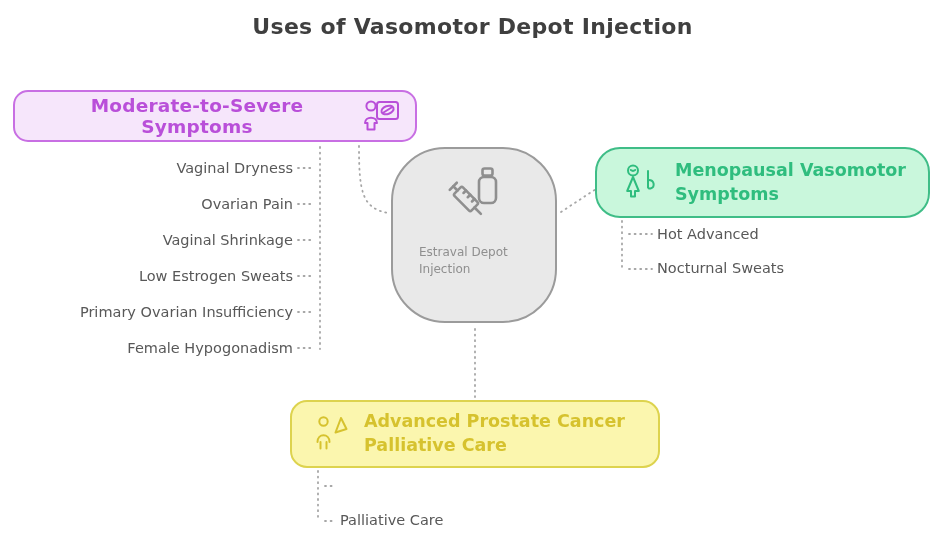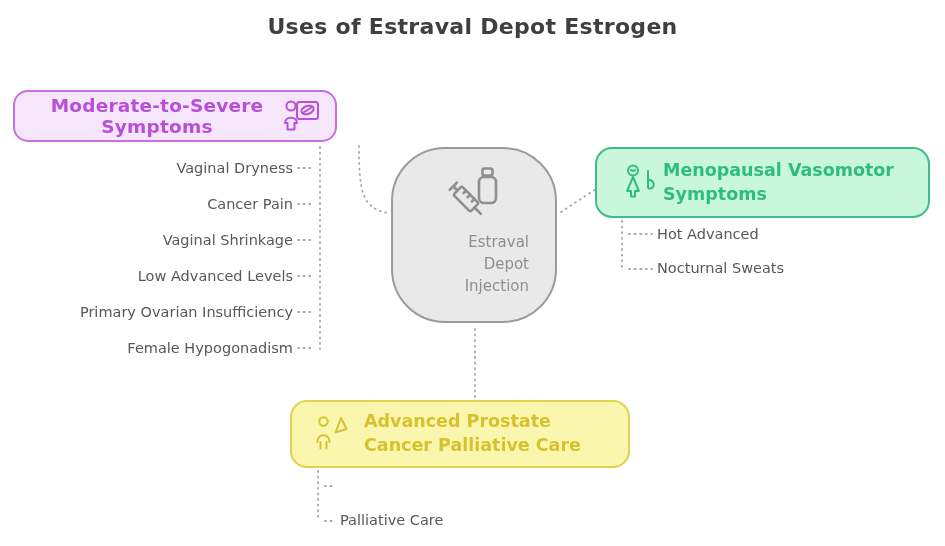--- a/index.html
+++ b/index.html
@@ -13,55 +13,55 @@
   body{background:var(--background);font-family:"DejaVu Sans",sans-serif}
   .canvas{position:relative;width:945px;height:546px;background:var(--background);overflow:hidden}
   .title{position:absolute;top:14px;left:0;width:100%;text-align:center;
          font-size:22px;font-weight:bold;color:var(--title-text);letter-spacing:.3px}
   .connectors{position:absolute;left:0;top:0}
   .dot{fill:none;stroke:var(--connector);stroke-width:1.8;stroke-dasharray:1 4.6;stroke-linecap:round}
 
   .box{position:absolute;display:flex;align-items:center;border-style:solid;border-width:2.5px}
   .box .icon{flex:none;display:flex;align-items:center;justify-content:center}
 
-  .purple-box{left:13px;top:90px;width:324px;height:52px;border-radius:15px;
+  .purple-box{left:13px;top:90px;width:404px;height:52px;border-radius:15px;
               background:var(--purple-fill);border-color:var(--purple-border);
               color:var(--purple-text);padding:0 14px 0 18px}
   .purple-box .box-label{flex:1;text-align:center;font-size:18.5px;font-weight:600;letter-spacing:.2px}
 
-  .green-box{left:595px;top:147px;width:335px;height:71px;border-radius:17px;
+  .green-box{left:595px;top:147px;width:335px;height:71px;border-radius:25px;
              background:var(--green-fill);border-color:var(--green-border);
-             color:var(--green-text);padding:0 12px 0 24px;gap:0}
+             color:var(--green-text);padding:0 12px 0 24px;gap:12px}
   .green-box .box-label{font-size:17.5px;font-weight:600;line-height:1.35}
 
-  .yellow-box{left:290px;top:400px;width:340px;height:68px;border-radius:17px;
+  .yellow-box{left:290px;top:400px;width:370px;height:68px;border-radius:17px;
               background:var(--yellow-fill);border-color:var(--yellow-border);
               color:var(--yellow-text);padding:0 12px 0 20px;gap:12px}
   .yellow-box .box-label{font-size:17.5px;font-weight:600;line-height:1.35}
 
   .node{position:absolute;left:391px;top:147px;width:166px;height:176px;border-radius:54px;
         background:var(--node-fill);border:2px solid var(--node-border);color:var(--node-text);
         display:flex;flex-direction:column;align-items:center}
   .node .icon{margin-top:14px}
-  .node-label{margin-top:7px;width:110px;text-align:right;font-size:15px;line-height:1.45;color:var(--node-text)}
+  .node-label{margin-top:19px;width:110px;text-align:left;font-size:12px;line-height:1.45;color:var(--node-text)}
 
   .leaf{position:absolute;font-size:14.5px;color:var(--item-text);white-space:nowrap;line-height:20px}
   .left-leaf{right:652px;text-align:left}
   .l1{top:158px}.l2{top:194px}.l3{top:230px}.l4{top:266px}.l5{top:302px}.l6{top:338px}
   .g1{left:657px;top:224px}.g2{left:657px;top:258px}
   .y1{left:340px;top:476px}.y2{left:340px;top:510px}
 
   .ico{stroke:currentColor;fill:none;stroke-linecap:round;stroke-linejoin:round}
 </style>
 </head>
 <body>
 
 <div class="canvas">
 
-  <h1 class="title">Uses of Estraval Depot Estrogen</h1>
+  <h1 class="title">Uses of Vasomotor Depot Injection</h1>
 
   <svg class="connectors" width="945" height="546" viewBox="0 0 945 546" aria-hidden="true">
     <path class="dot" d="M359 146 C359 192 362 208 388 213"></path>
     <path class="dot" d="M561 212 L596 189"></path>
     <path class="dot" d="M475 329 L475 397"></path>
     <path class="dot" d="M320 147 L320 349"></path>
     <path class="dot" d="M298 168 H314"></path>
     <path class="dot" d="M298 204 H314"></path>
     <path class="dot" d="M298 240 H314"></path>
     <path class="dot" d="M298 276 H314"></path>
@@ -82,23 +82,23 @@
         <rect x="16" y="6" width="21" height="17" rx="2.5"></rect>
         <ellipse cx="26.5" cy="14" rx="6.3" ry="4" transform="rotate(-20 26.5 14)"></ellipse>
         <line x1="22.5" y1="16.5" x2="30.5" y2="11.5"></line>
         <circle cx="10" cy="10" r="4.6"></circle>
         <path d="M4 27 C4 20 16 20 16 27 L13.5 27 L13.5 33.5 L6.5 33.5 L6.5 27 Z"></path>
       </svg>
     </span>
   </div>
 
   <div class="leaf left-leaf l1">Vaginal Dryness</div>
-  <div class="leaf left-leaf l2">Cancer Pain</div>
+  <div class="leaf left-leaf l2">Ovarian Pain</div>
   <div class="leaf left-leaf l3">Vaginal Shrinkage</div>
-  <div class="leaf left-leaf l4">Low Advanced Levels</div>
+  <div class="leaf left-leaf l4">Low Estrogen Sweats</div>
   <div class="leaf left-leaf l6">Female Hypogonadism</div>
   <div class="leaf left-leaf l5">Primary Ovarian Insufficiency</div>
 
   <div class="node">
     <span class="icon">
       <svg class="ico" width="58" height="58" viewBox="0 0 58 58" stroke-width="2.6">
         <rect x="34" y="14" width="17" height="26" rx="5"></rect>
         <rect x="37.5" y="5.5" width="10" height="7" rx="2"></rect>
         <g transform="rotate(45 21 36)">
           <rect x="9" y="30" width="24" height="12" rx="2"></rect>

